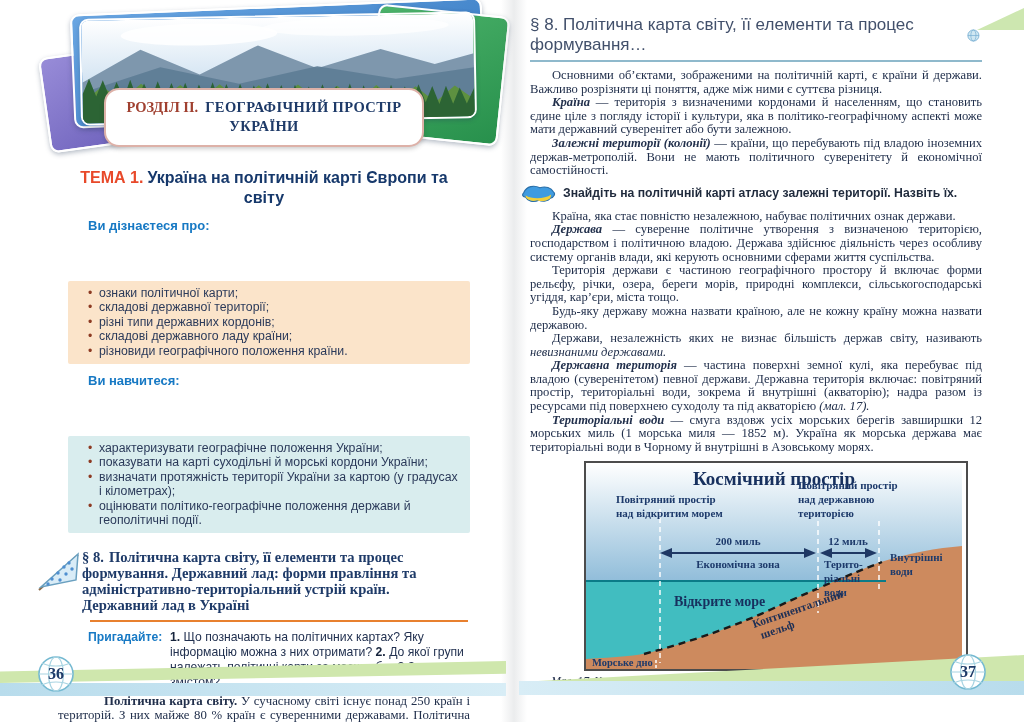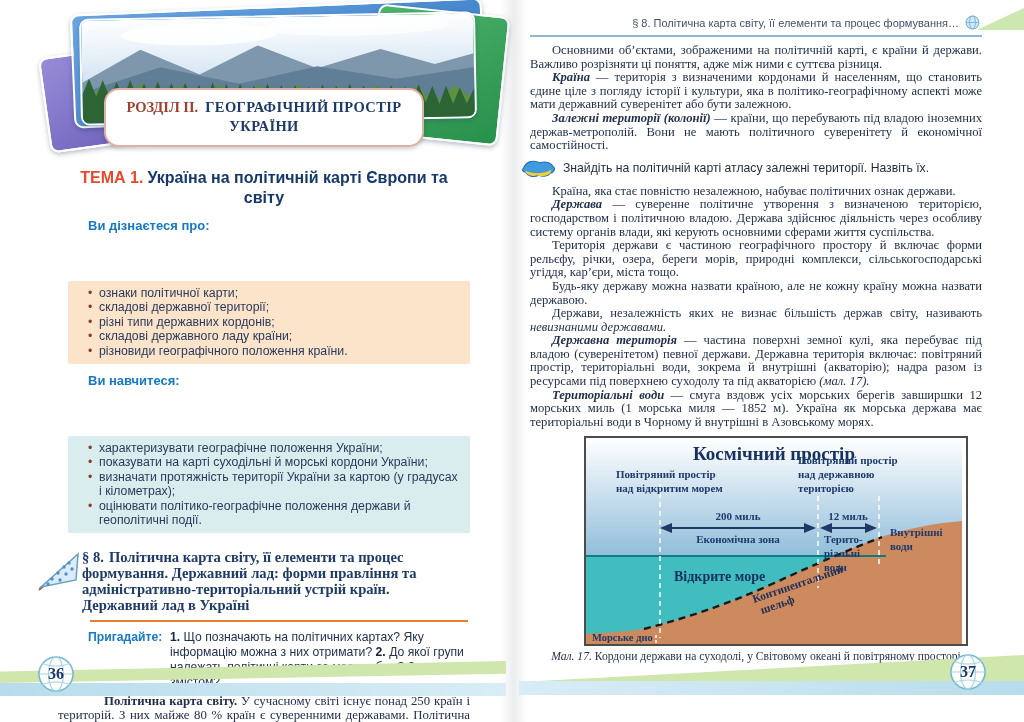--- a/index.html
+++ b/index.html
@@ -82,23 +82,23 @@
   .body-text p{margin:0;font-family:"Liberation Serif",serif;font-size:12.8px;line-height:13.6px;
     color:#22304c;text-align:justify;text-indent:22px;}
   #page-right .body-text p{font-size:12.6px;}
   .lead-b{font-weight:bold;margin-left:24px;}
   .lead-bi{font-weight:bold;font-style:italic;}
   .tail-i{font-style:italic;}
 
   
   .running-header{display:flex;justify-content:flex-end;align-items:center;gap:6px;
     padding:15px 2px 5px 0;border-bottom:2px solid #8fb9cc;margin-bottom:7px;
-    font-size:11px;color:#42506b;}
+    font-size:17px;color:#42506b;}
   .task-row{display:flex;align-items:center;gap:7px;margin:4px 0 4px -10px;}
-  .task-text{font-size:12.2px;color:#1f2a3c;font-weight:400;}
+  .task-text{font-size:12.2px;color:#1f2a3c;font-weight:700;}
 
   .figure-box{width:380px;margin:7px 0 0 54px;border:2px solid #4c4c4c;background:#fff;line-height:0;}
   .figure-caption{text-align:center;font-family:"Liberation Serif",serif;font-size:11.6px;
     color:#26324e;margin-top:4px;}
   .figure-caption .cap-lead{font-style:italic;}
 
   
   .ft-title{font-family:"Liberation Serif",serif;font-weight:bold;font-size:19px;fill:#17305e;}
   .ft-label{font-family:"Liberation Serif",serif;font-weight:bold;font-size:11px;fill:#1d3a6b;}
   .ft-big{font-family:"Liberation Serif",serif;font-weight:bold;font-size:14px;fill:#17305e;}

